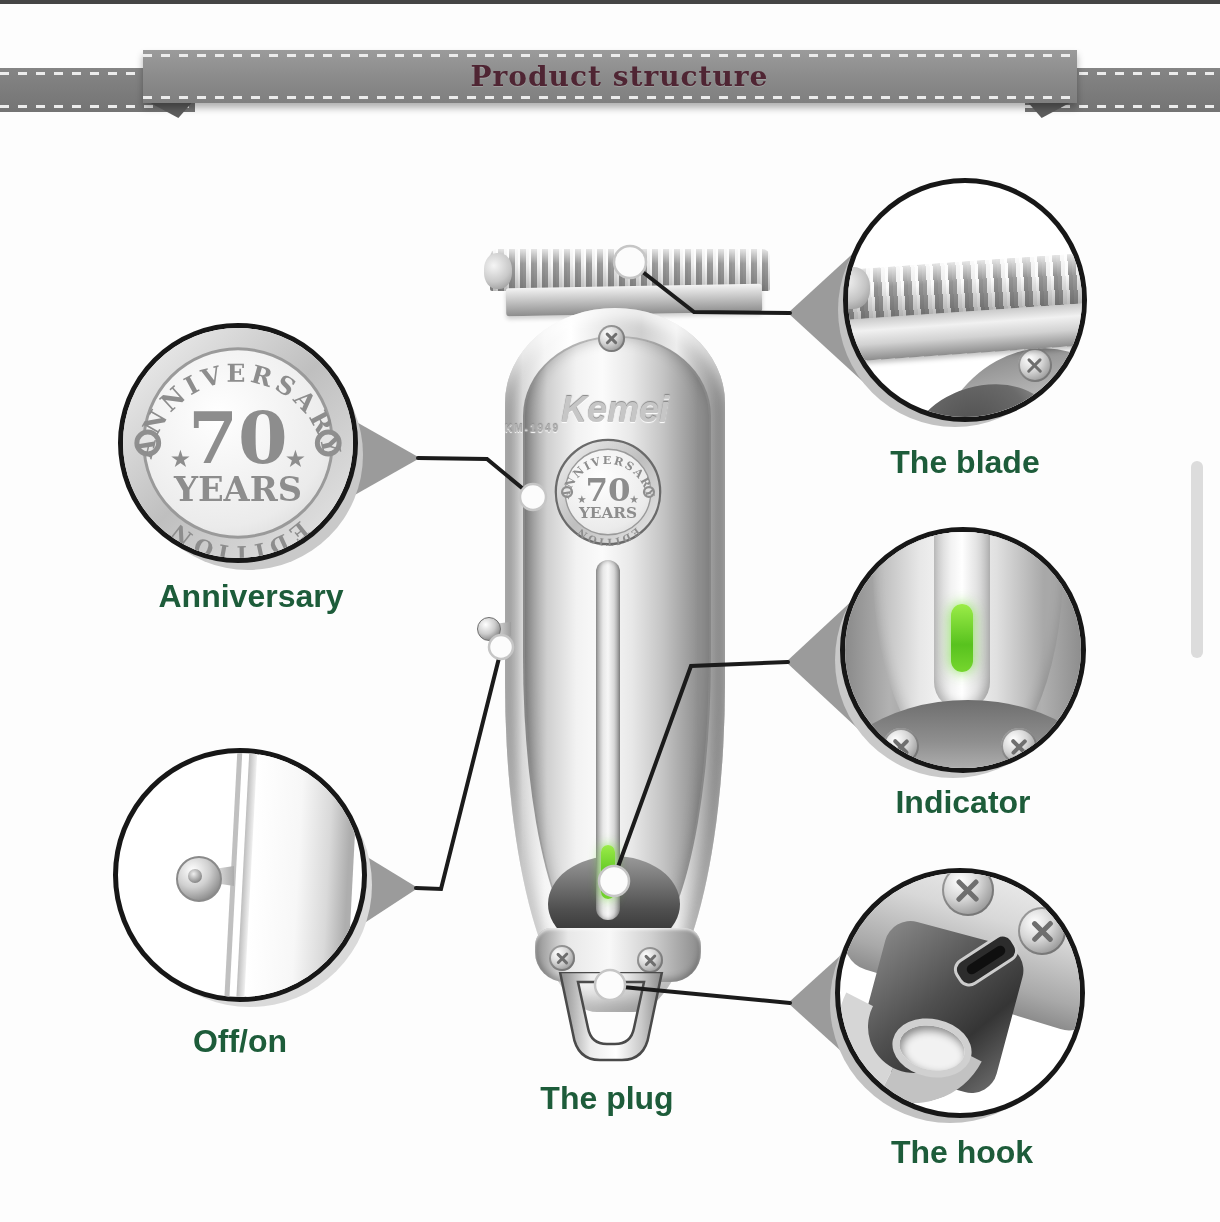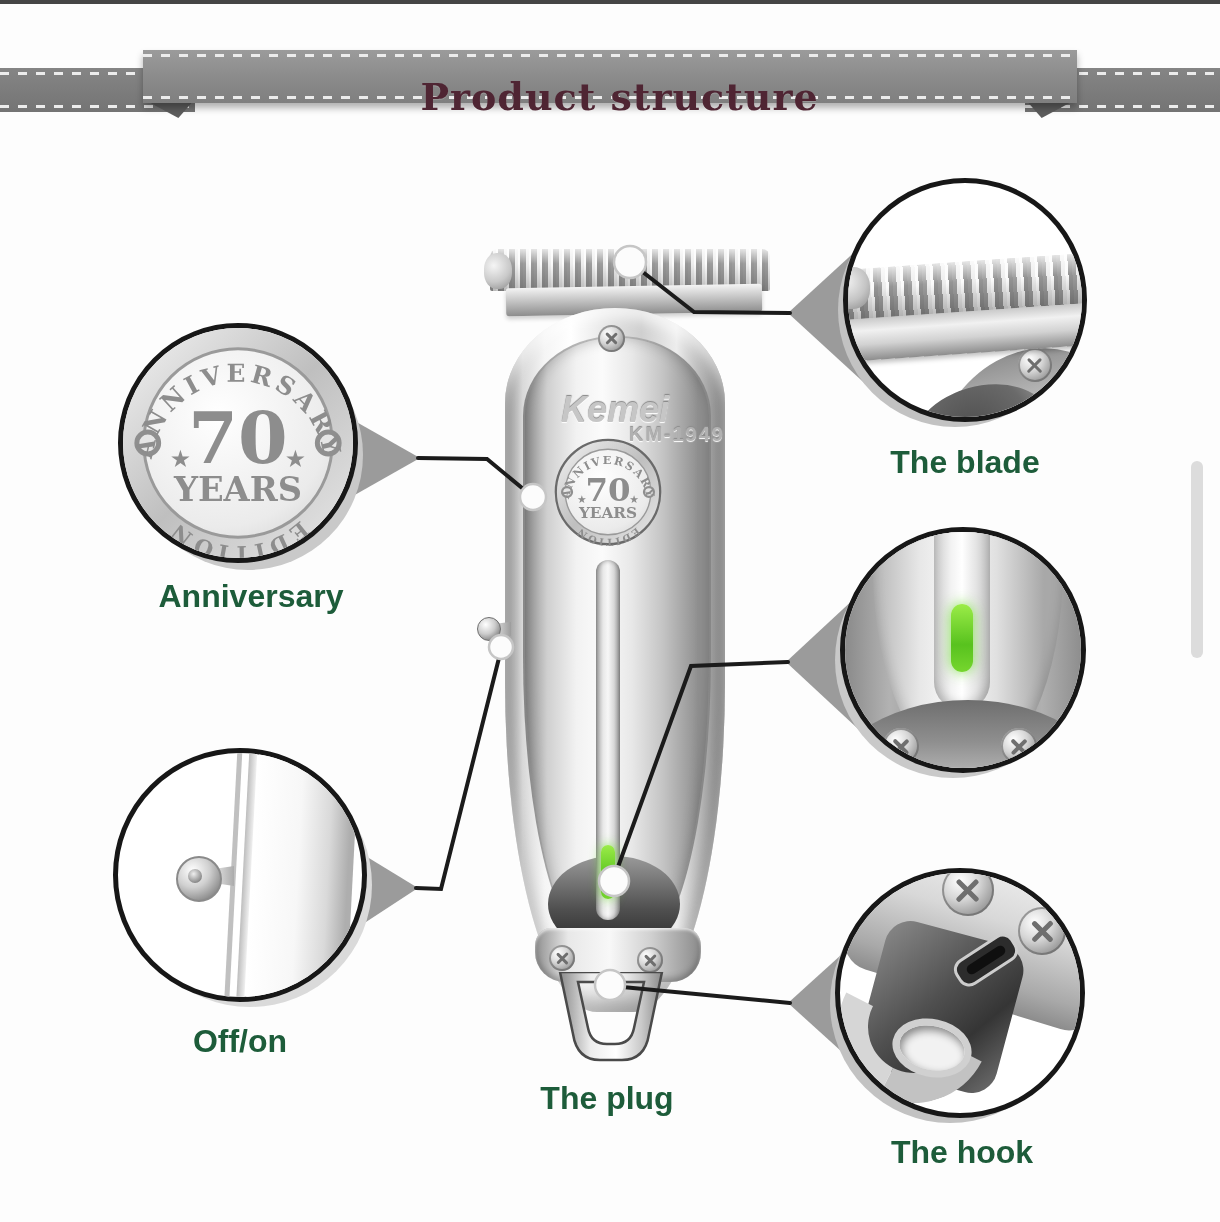--- a/index.html
+++ b/index.html
@@ -15,22 +15,22 @@
   .stitch{position:absolute;left:0;right:0;height:3px;
           background:repeating-linear-gradient(90deg,#ececec 0 9px,rgba(0,0,0,0) 9px 18px);}
   .stitch.top{top:4px;} .stitch.bot{bottom:4px;}
   .ribbon-fold{top:99px;width:52px;height:19px;background:#5d5d5d;}
   #fold-left{left:143px;clip-path:polygon(0 0,100% 0,68% 100%);}
   #fold-right{left:1025px;clip-path:polygon(0 0,100% 0,32% 100%);}
   #ribbon-center{left:143px;top:50px;width:934px;height:53px;
      background:linear-gradient(180deg,#9b9b9b,#8a8a8a 55%,#7f7f7f);
      box-shadow:0 5px 7px rgba(0,0,0,.30);}
   #banner-title{left:143px;top:50px;width:953px;height:53px;line-height:53px;text-align:center;
-     font-family:"DejaVu Serif",serif;font-weight:700;font-size:38px;letter-spacing:1px;
-     color:var(--banner-text,#4f2533);text-shadow:0 1px 0 rgba(255,255,255,.18);margin-top:20px;}
+     font-family:"DejaVu Serif",serif;font-weight:700;font-size:28px;letter-spacing:1px;
+     color:var(--banner-text,#4f2533);text-shadow:0 1px 0 rgba(255,255,255,.18);}
 
   
   .clip{z-index:2;}
   #blade-teeth{left:490px;top:249px;width:280px;height:42px;border-radius:8px 8px 2px 2px;
      background:linear-gradient(180deg,rgba(255,255,255,.75),rgba(255,255,255,0) 35%,rgba(0,0,0,.22)),
        repeating-linear-gradient(90deg,#9d9d9d 0 3px,#ededed 3px 6px,#fbfbfb 6px 8px,#989898 8px 11px);}
   #blade-heel{left:484px;top:253px;width:28px;height:36px;border-radius:45%;
      background:radial-gradient(circle at 35% 35%,#f5f5f5,#c9c9c9 55%,#8c8c8c);}
   #blade-plate{left:506px;top:286px;width:256px;height:28px;border-radius:3px;transform:rotate(-1deg);
      background:linear-gradient(180deg,#f4f4f4,#c6c6c6 45%,#8d8d8d);box-shadow:0 3px 4px rgba(0,0,0,.18);}
@@ -45,21 +45,21 @@
      box-shadow:inset 0 0 14px rgba(0,0,0,.22);}
   .screw{border-radius:50%;
      background:radial-gradient(circle at 35% 32%,#ffffff,#d5d5d5 40%,#9a9a9a 75%,#6d6d6d);
      box-shadow:inset 0 0 0 2px rgba(90,90,90,.55);}
   .screw::before,.screw::after{content:"";position:absolute;left:22%;right:22%;top:46%;height:10%;
      background:#6f6f6f;border-radius:2px;}
   .screw::before{transform:rotate(45deg);} .screw::after{transform:rotate(-45deg);}
   #top-screw{left:598px;top:325px;width:27px;height:27px;}
   #brand-text{left:505px;top:389px;width:220px;text-align:center;font-size:36px;font-style:italic;
      font-weight:bold;color:#c6c6c6;text-shadow:0 -1px 1px #878787,0 1px 1px #ffffff;}
-  #model-text{left:505px;top:423px;width:220px;text-align:right;font-size:20px;font-weight:bold;
+  #model-text{left:505px;top:423px;width:220px;text-align:left;font-size:10px;font-weight:bold;
      letter-spacing:2px;color:#b1b1b1;text-shadow:0 -1px 1px #8d8d8d,0 1px 1px #fff;}
   #body-badge{left:554px;top:438px;width:108px;height:108px;}
   #dark-well{left:548px;top:856px;width:132px;height:96px;border-radius:50%;
      background:linear-gradient(180deg,#9a9a9a,#505050 55%,#333333 85%);}
   #groove{left:596px;top:560px;width:24px;height:360px;border-radius:12px;
      background:linear-gradient(90deg,#a8a8a8,#e8e8e8 30%,#f7f7f7 50%,#d8d8d8 75%,#9a9a9a);
      box-shadow:inset 0 0 5px rgba(0,0,0,.4);}
   #led{left:601px;top:845px;width:14px;height:54px;border-radius:7px;
      background:linear-gradient(180deg,#9bec48,var(--led-green,#58c21e) 60%,#76d62e);
      box-shadow:0 0 12px rgba(110,220,50,.85);}
@@ -335,19 +335,20 @@
     <div class="abs screw" id="hk-screw1"></div>
     <div class="abs screw" id="hk-screw2"></div>
     <div class="abs" id="hk-cavity"></div>
     <div class="abs" id="hk-slot"></div>
     <div class="abs" id="hk-arm"></div>
     <div class="abs" id="hk-hole"></div>
   </div>
 
   <div class="abs label" id="label-blade">The blade</div>
   <div class="abs label" id="label-anniv">Anniversary</div>
+  <div class="abs label" id="label-indicator">Indicator</div>
   <div class="abs label" id="label-plug">The plug</div>
   <div class="abs label" id="label-offon">Off/on</div>
   <div class="abs label" id="label-hook">The hook</div>
 
   <div class="abs" id="scrollbar-thumb"></div>
 
 </div>
 
 </body></html>

